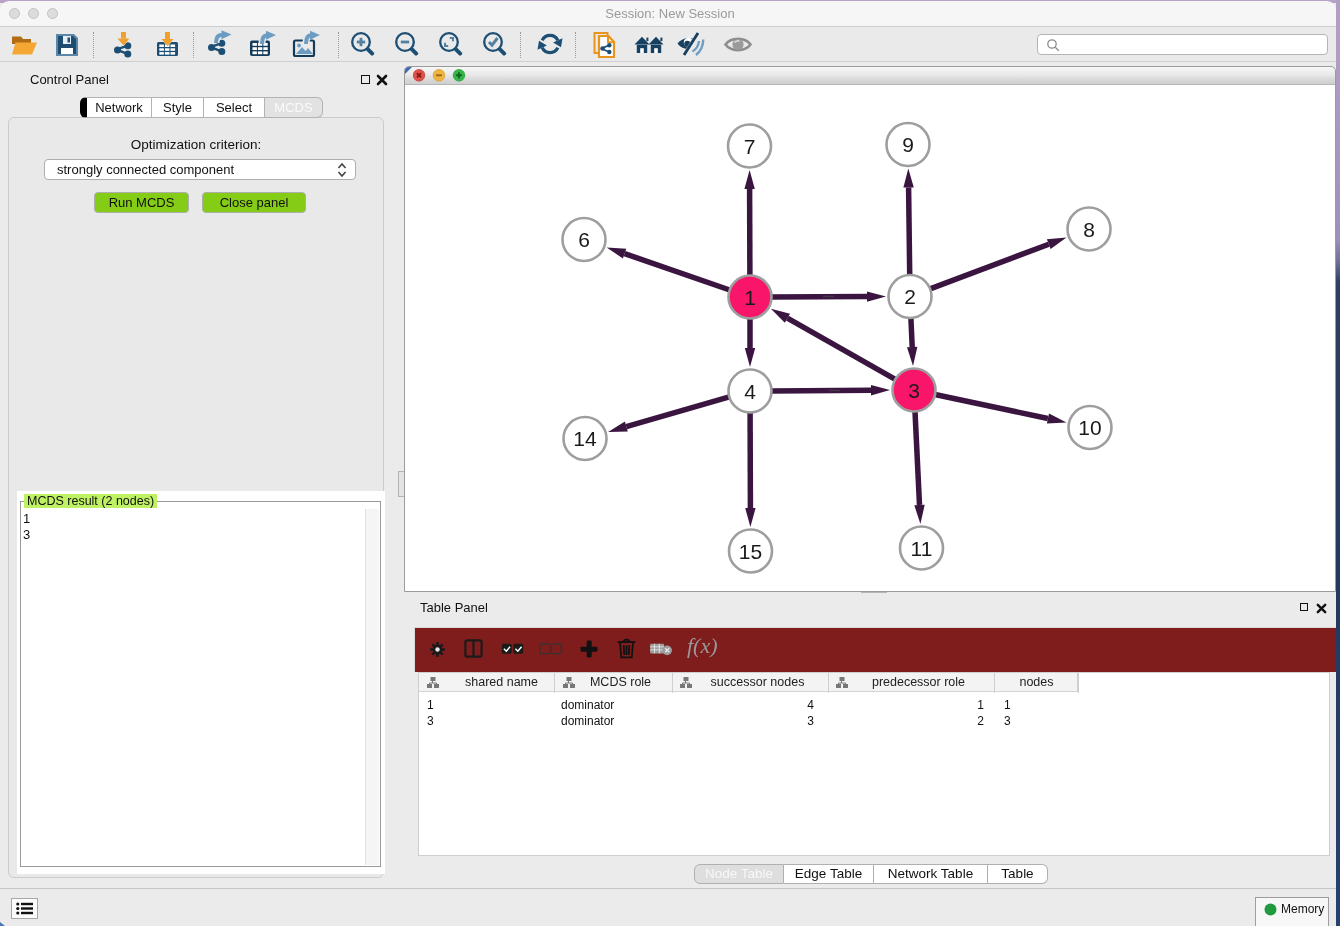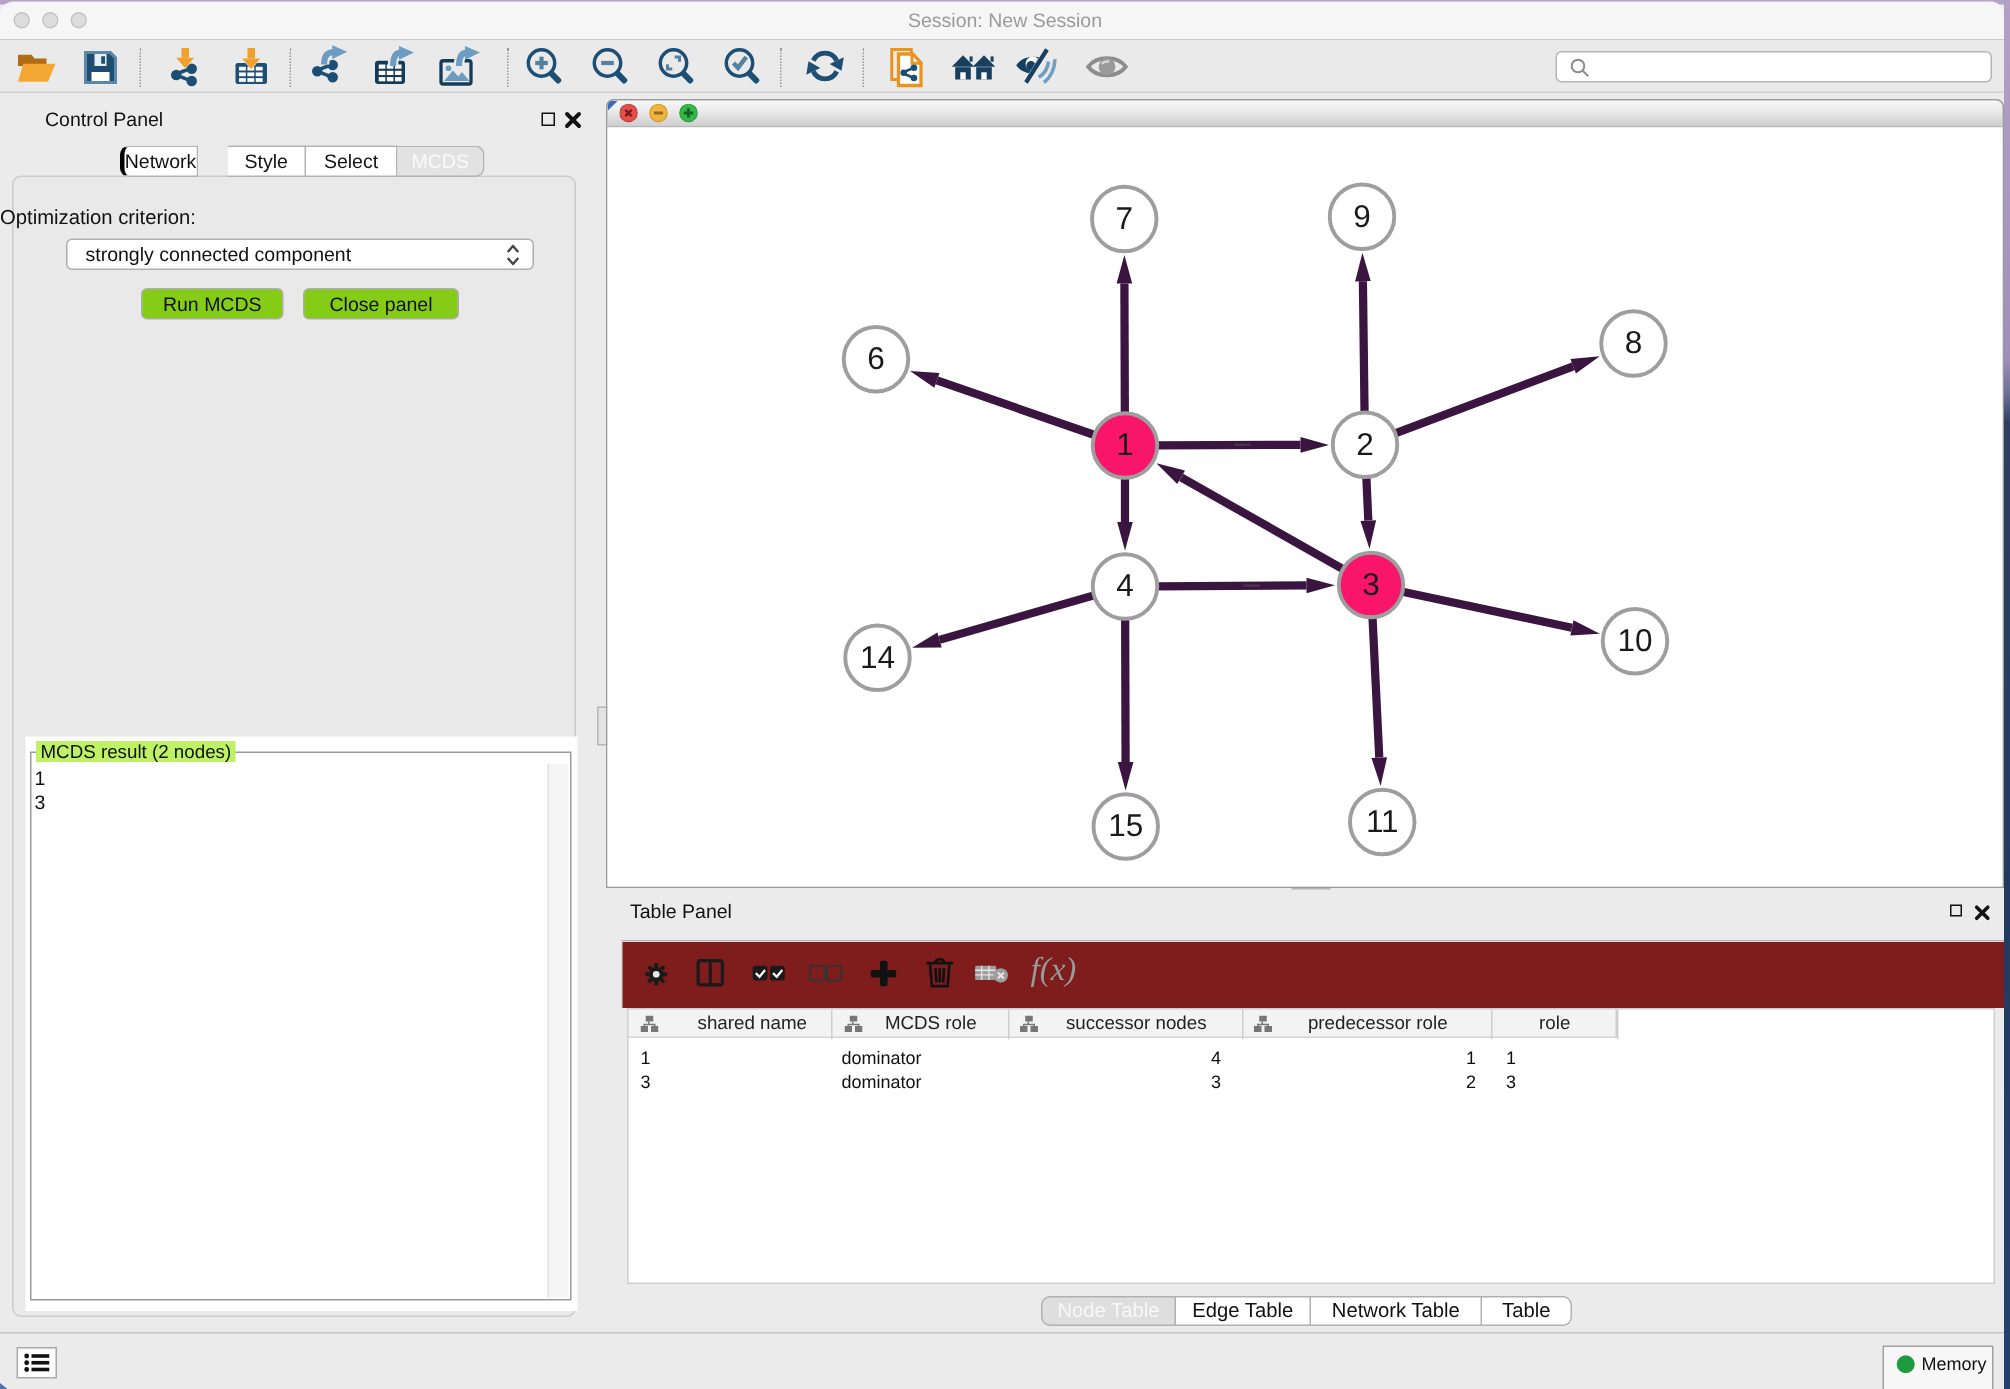--- a/index.html
+++ b/index.html
@@ -14,21 +14,21 @@
 #toolbar{left:0;top:27px;width:1336px;height:35px;background:#eaeaea;border-bottom:1px solid #d0d0d0}
 .tsep{position:absolute;top:5px;height:26px;width:0;border-left:1px dotted #999}
 .ticon{position:absolute;top:3px}
 #searchbox{position:absolute;left:1037px;top:7px;width:291px;height:21px;background:#fff;border:1px solid #b5b5b5;border-radius:4px}
 
 #cp-title{left:30px;top:72px;font-size:13px;color:#111}
 #cp-float{left:361px;top:75px;width:9px;height:9px;border:1.6px solid #111}
 #cp-tabs{left:80px;top:97px;height:21px}
 .cptab{position:absolute;top:0;height:21px;background:#fff;border:1px solid #b3b3b3;border-left:none;font-size:13px;text-align:center;line-height:19px;color:#111}
 #cp-panel{left:8px;top:117px;width:376px;height:761px;background:#e9e9e9;border:1px solid #cbcbcb;border-radius:6px}
-#opt-label{left:0px;top:137px;width:392px;text-align:left;font-size:13.5px;color:#111}
+#opt-label{left:0px;top:137px;width:392px;text-align:center;font-size:13.5px;color:#111}
 #combo{left:44px;top:159px;width:312px;height:21px;background:#fff;border:1px solid #aeaeae;border-radius:4px;font-size:13px;line-height:19px;padding-left:12px;color:#111}
 .btn{position:absolute;height:21px;background:#84cc16;border:1px solid #aeaeae;border-radius:4px;font-size:13px;text-align:center;line-height:19px;color:#111}
 #resultbox{left:17px;top:491px;width:368px;height:383px;background:#fff}
 #resultborder{left:20px;top:501px;width:361px;height:366px;border:1px solid #9a9a9a}
 #resultlabel{left:24px;top:494px;background:#bef264;padding:0 3px;font-size:12.5px;color:#111}
 #scrolltrack{left:365px;top:509px;width:14px;height:356px;background:#f5f5f5;border-left:1px solid #e0e0e0}
 .resline{position:absolute;left:23px;font-size:13px;color:#111}
 
 .grip{position:absolute;background:#e3e3e3;border:1px solid #b5b5b5}
 
@@ -241,21 +241,21 @@
     </div>
 </div>
 
 <div class="abs" id="cp-title">Control Panel</div>
 <div class="abs" id="cp-float"></div>
 <svg class="abs" style="left:376px;top:74px" width="12" height="12" viewBox="0 0 12 12">
     <path d="M2 2 L10 10 M10 2 L2 10" stroke="#111" stroke-width="2.6" stroke-linecap="round"></path>
   </svg>
 <div class="abs" id="cp-panel"></div>
 <div class="abs" id="cp-tabs">
-  <div class="cptab" style="left:0;width:52px;border-left:3px solid #000000;border-radius:6px 0 0 6px">Network</div>
+  <div class="cptab" style="left:0;width:72px;border-left:7px solid #000000;border-radius:6px 0 0 6px">Network</div>
   <div class="cptab" style="left:72px;width:52px">Style</div>
   <div class="cptab" style="left:124px;width:61px">Select</div>
   <div class="cptab" style="left:185px;width:58px;background:#e2e2e2;color:#fafafa;border-radius:0 6px 6px 0">MCDS</div>
 </div>
 <div class="abs" id="opt-label">Optimization criterion:</div>
 <div class="abs" id="combo">strongly connected component
   <svg width="10" height="14" viewBox="0 0 10 14" style="position:absolute;right:8px;top:3px">
       <path d="M1.5 5 L5 1 L8.5 5" fill="none" stroke="#444" stroke-width="1.6"></path>
       <path d="M1.5 9 L5 13 L8.5 9" fill="none" stroke="#444" stroke-width="1.6"></path>
     </svg>
@@ -417,21 +417,21 @@
 <div class="abs" id="thead">
   <div class="hsep" style="left:135px"></div>
   <div class="hsep" style="left:253px"></div>
   <div class="hsep" style="left:409px"></div>
   <div class="hsep" style="left:575px"></div>
   <div class="hsep" style="left:659px"></div>
   <div class="htext" style="left:30px;width:105px">shared name</div>
   <div class="htext" style="left:150px;width:103px">MCDS role</div>
   <div class="htext" style="left:268px;width:141px">successor nodes</div>
   <div class="htext" style="left:424px;width:151px">predecessor role</div>
-  <div class="htext" style="left:576px;width:83px">role</div>
+  <div class="htext" style="left:576px;width:83px">nodes</div>
   <svg class="hicn" style="position:absolute;left:8px;top:4px" width="12" height="12" viewBox="0 0 12 12">
       <g fill="#777">
         <rect x="3.5" y="0" width="5" height="4"></rect>
         <rect x="0" y="7" width="5" height="4"></rect>
         <rect x="7" y="7" width="5" height="4"></rect>
         <path d="M5.5 4 v2 M2.5 9 v-3 h7 v3" stroke="#777" fill="none"></path>
       </g>
     </svg>
   <svg class="hicn" style="position:absolute;left:144px;top:4px" width="12" height="12" viewBox="0 0 12 12">
       <g fill="#777">

